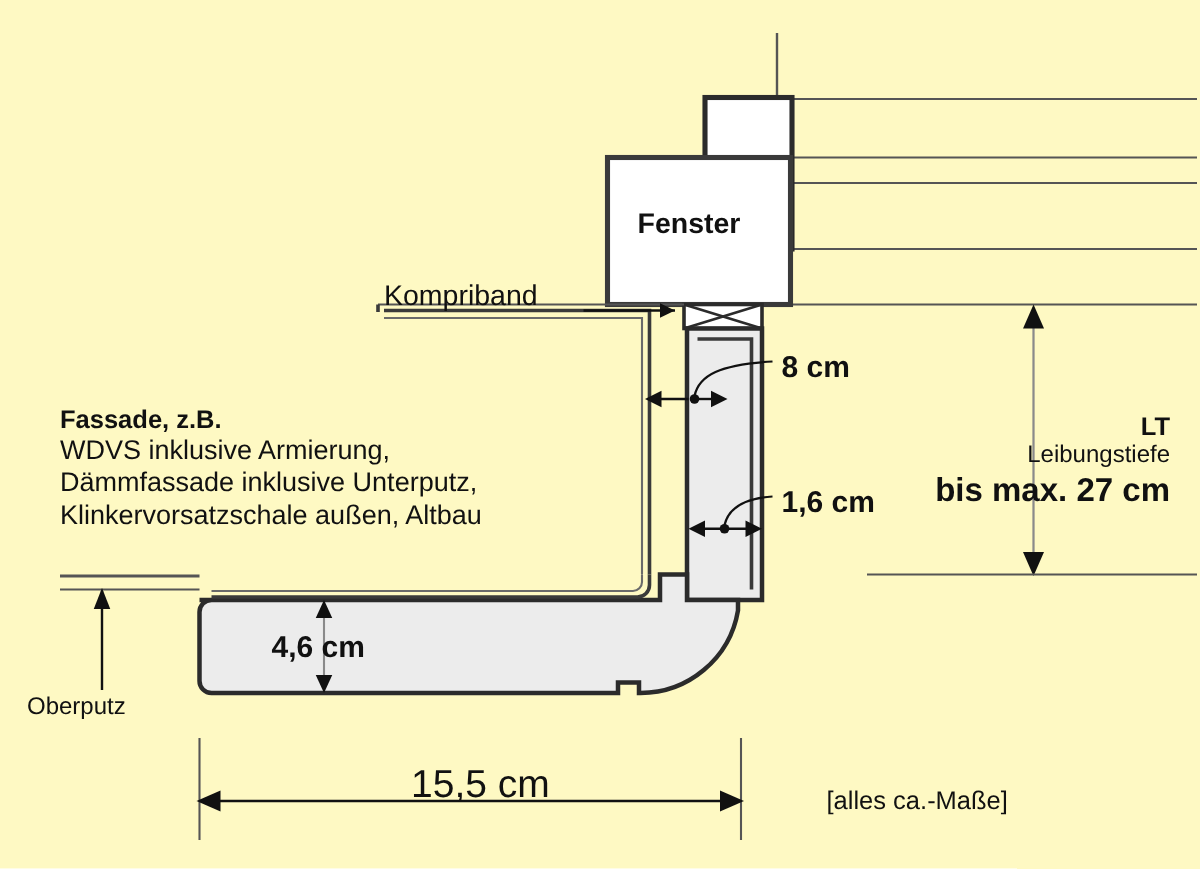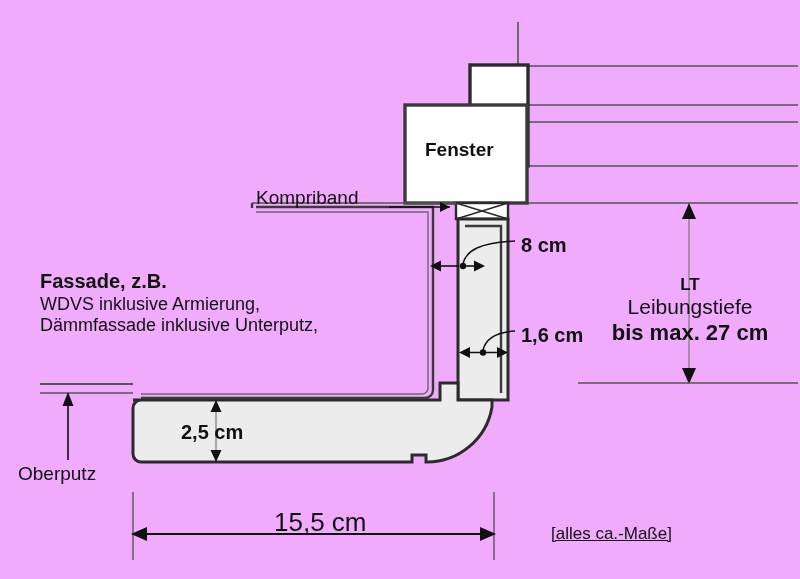--- a/index.html
+++ b/index.html
@@ -4,21 +4,21 @@
 <style>
   html, body {
     margin: 0;
     padding: 0;
     background: #ffffff;
   }
   #page {
     position: relative;
     width: 800px;
     height: 579px;
-    background: #f0abfc;
+    background: #fef9c3;
     font-family: "Liberation Sans", sans-serif;
     overflow: hidden;
   }
   svg.diagram {
     position: absolute;
     left: 0;
     top: 0;
     width: 800px;
     height: 579px;
   }
@@ -29,29 +29,29 @@
     white-space: nowrap;
     line-height: 1.18;
   }
 
   #label-fenster       { left: 425px; top: 139px; font-size: 19px; font-weight: bold; }
   #label-kompriband    { left: 256px; top: 187px; font-size: 19px; }
   #label-3cm           { left: 521px; top: 234px; font-size: 20px; font-weight: bold; }
   #label-16cm          { left: 521px; top: 324px; font-size: 20px; font-weight: bold; }
   #label-25cm          { left: 181px; top: 421px; font-size: 20px; font-weight: bold; }
   #label-155cm         { left: 274px; top: 507px; font-size: 26px; font-weight: normal; }
-  #label-oberputz      { left: 18px;  top: 463px; font-size: 19px; }
-  #label-masse         { left: 551px; top: 524px; font-size: 17px; text-decoration: underline; }
+  #label-oberputz      { left: 18px;  top: 463px; font-size: 16px; }
+  #label-masse         { left: 551px; top: 524px; font-size: 17px; }
 
   #facade-block        { left: 40px;  top: 270px; font-size: 18px; }
-  #facade-block .l1    { font-weight: bold; font-size: 20px; }
-
-  #lt-block            { left: 600px; top: 275px; font-size: 18px; text-align: center; width: 180px; }
+  #facade-block .l1    { font-weight: bold; font-size: 17px; }
+
+  #lt-block            { left: 600px; top: 275px; font-size: 18px; text-align: right; width: 180px; }
   #lt-block .lt-abbr   { font-weight: bold; font-size: 17px; }
-  #lt-block .lt-name   { font-size: 21px; }
+  #lt-block .lt-name   { font-size: 16px; }
   #lt-block .lt-max    { font-weight: bold; font-size: 22px; }
 </style>
 </head>
 <body>
 
 <div id="page">
 
   <svg class="diagram" viewBox="0 0 800 579">
 
     <defs>
@@ -172,32 +172,33 @@
   </svg>
 
   <div class="lbl" id="label-fenster">Fenster</div>
 
   <div class="lbl" id="label-kompriband">Kompriband</div>
 
   <div class="lbl" id="label-3cm">8 cm</div>
 
   <div class="lbl" id="label-16cm">1,6 cm</div>
 
-  <div class="lbl" id="label-25cm">2,5 cm</div>
+  <div class="lbl" id="label-25cm">4,6 cm</div>
 
   <div class="lbl" id="label-155cm">15,5 cm</div>
 
   <div class="lbl" id="label-oberputz">Oberputz</div>
 
   <div class="lbl" id="label-masse">[alles ca.-Maße]</div>
 
   <div class="lbl" id="facade-block">
     <div class="l1">Fassade, z.B.</div>
     <div>WDVS inklusive Armierung,</div>
     <div>Dämmfassade inklusive Unterputz,</div>
+    <div>Klinkervorsatzschale außen, Altbau</div>
   </div>
 
   <div class="lbl" id="lt-block">
     <div class="lt-abbr">LT</div>
     <div class="lt-name">Leibungstiefe</div>
     <div class="lt-max">bis max. 27 cm</div>
   </div>
 
 </div>
 

